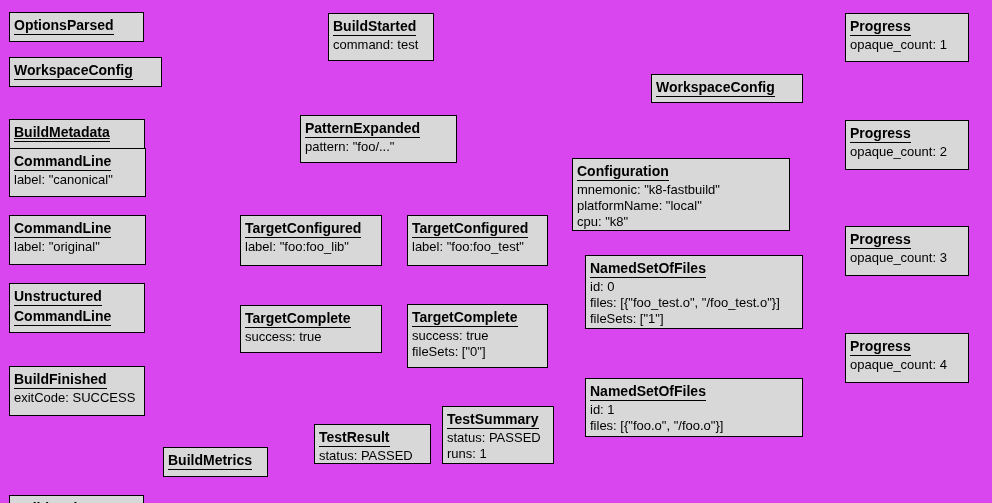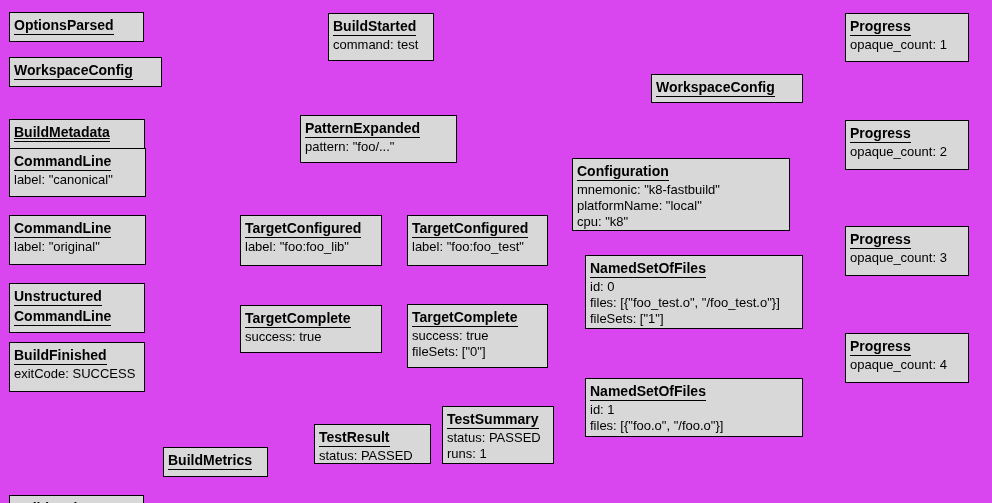--- a/index.html
+++ b/index.html
@@ -57,21 +57,21 @@
       <div class="detail">label: "canonical"</div>
     </div>
     <div class="node" style="left: 9px; top: 215px; width: 137px; height: 50px; background: rgb(216, 216, 216); border-color: rgb(0, 0, 0);">
       <div class="title">CommandLine</div>
       <div class="detail">label: "original"</div>
     </div>
     <div class="node" style="left: 9px; top: 283px; width: 136px; height: 50px; background: rgb(216, 216, 216); border-color: rgb(0, 0, 0); text-align: right;">
       <div class="title">Unstructured</div>
       <div class="title">CommandLine</div>
     </div>
-    <div class="node" style="left: 9px; top: 342px; width: 136px; height: 50px; background: rgb(216, 216, 216); border-color: rgb(0, 0, 0);">
+    <div class="node" style="left: 9px; top: 366px; width: 136px; height: 50px; background: rgb(216, 216, 216); border-color: rgb(0, 0, 0);">
       <div class="title">BuildFinished</div>
       <div class="detail">exitCode: SUCCESS</div>
     </div>
     <div class="node" style="left: 9px; top: 447px; width: 135px; height: 30px; background: rgb(216, 216, 216); border-color: rgb(0, 0, 0); margin-top: 48px;">
       <div class="title">BuildToolLogs</div>
     </div>
     <div class="node" style="left: 163px; top: 447px; width: 105px; height: 30px; background: rgb(216, 216, 216); border-color: rgb(0, 0, 0);">
       <div class="title">BuildMetrics</div>
     </div>
     <div class="node" style="left: 300px; top: 13px; width: 106px; height: 48px; background: rgb(216, 216, 216); border-color: rgb(0, 0, 0); margin-left: 28px;">

